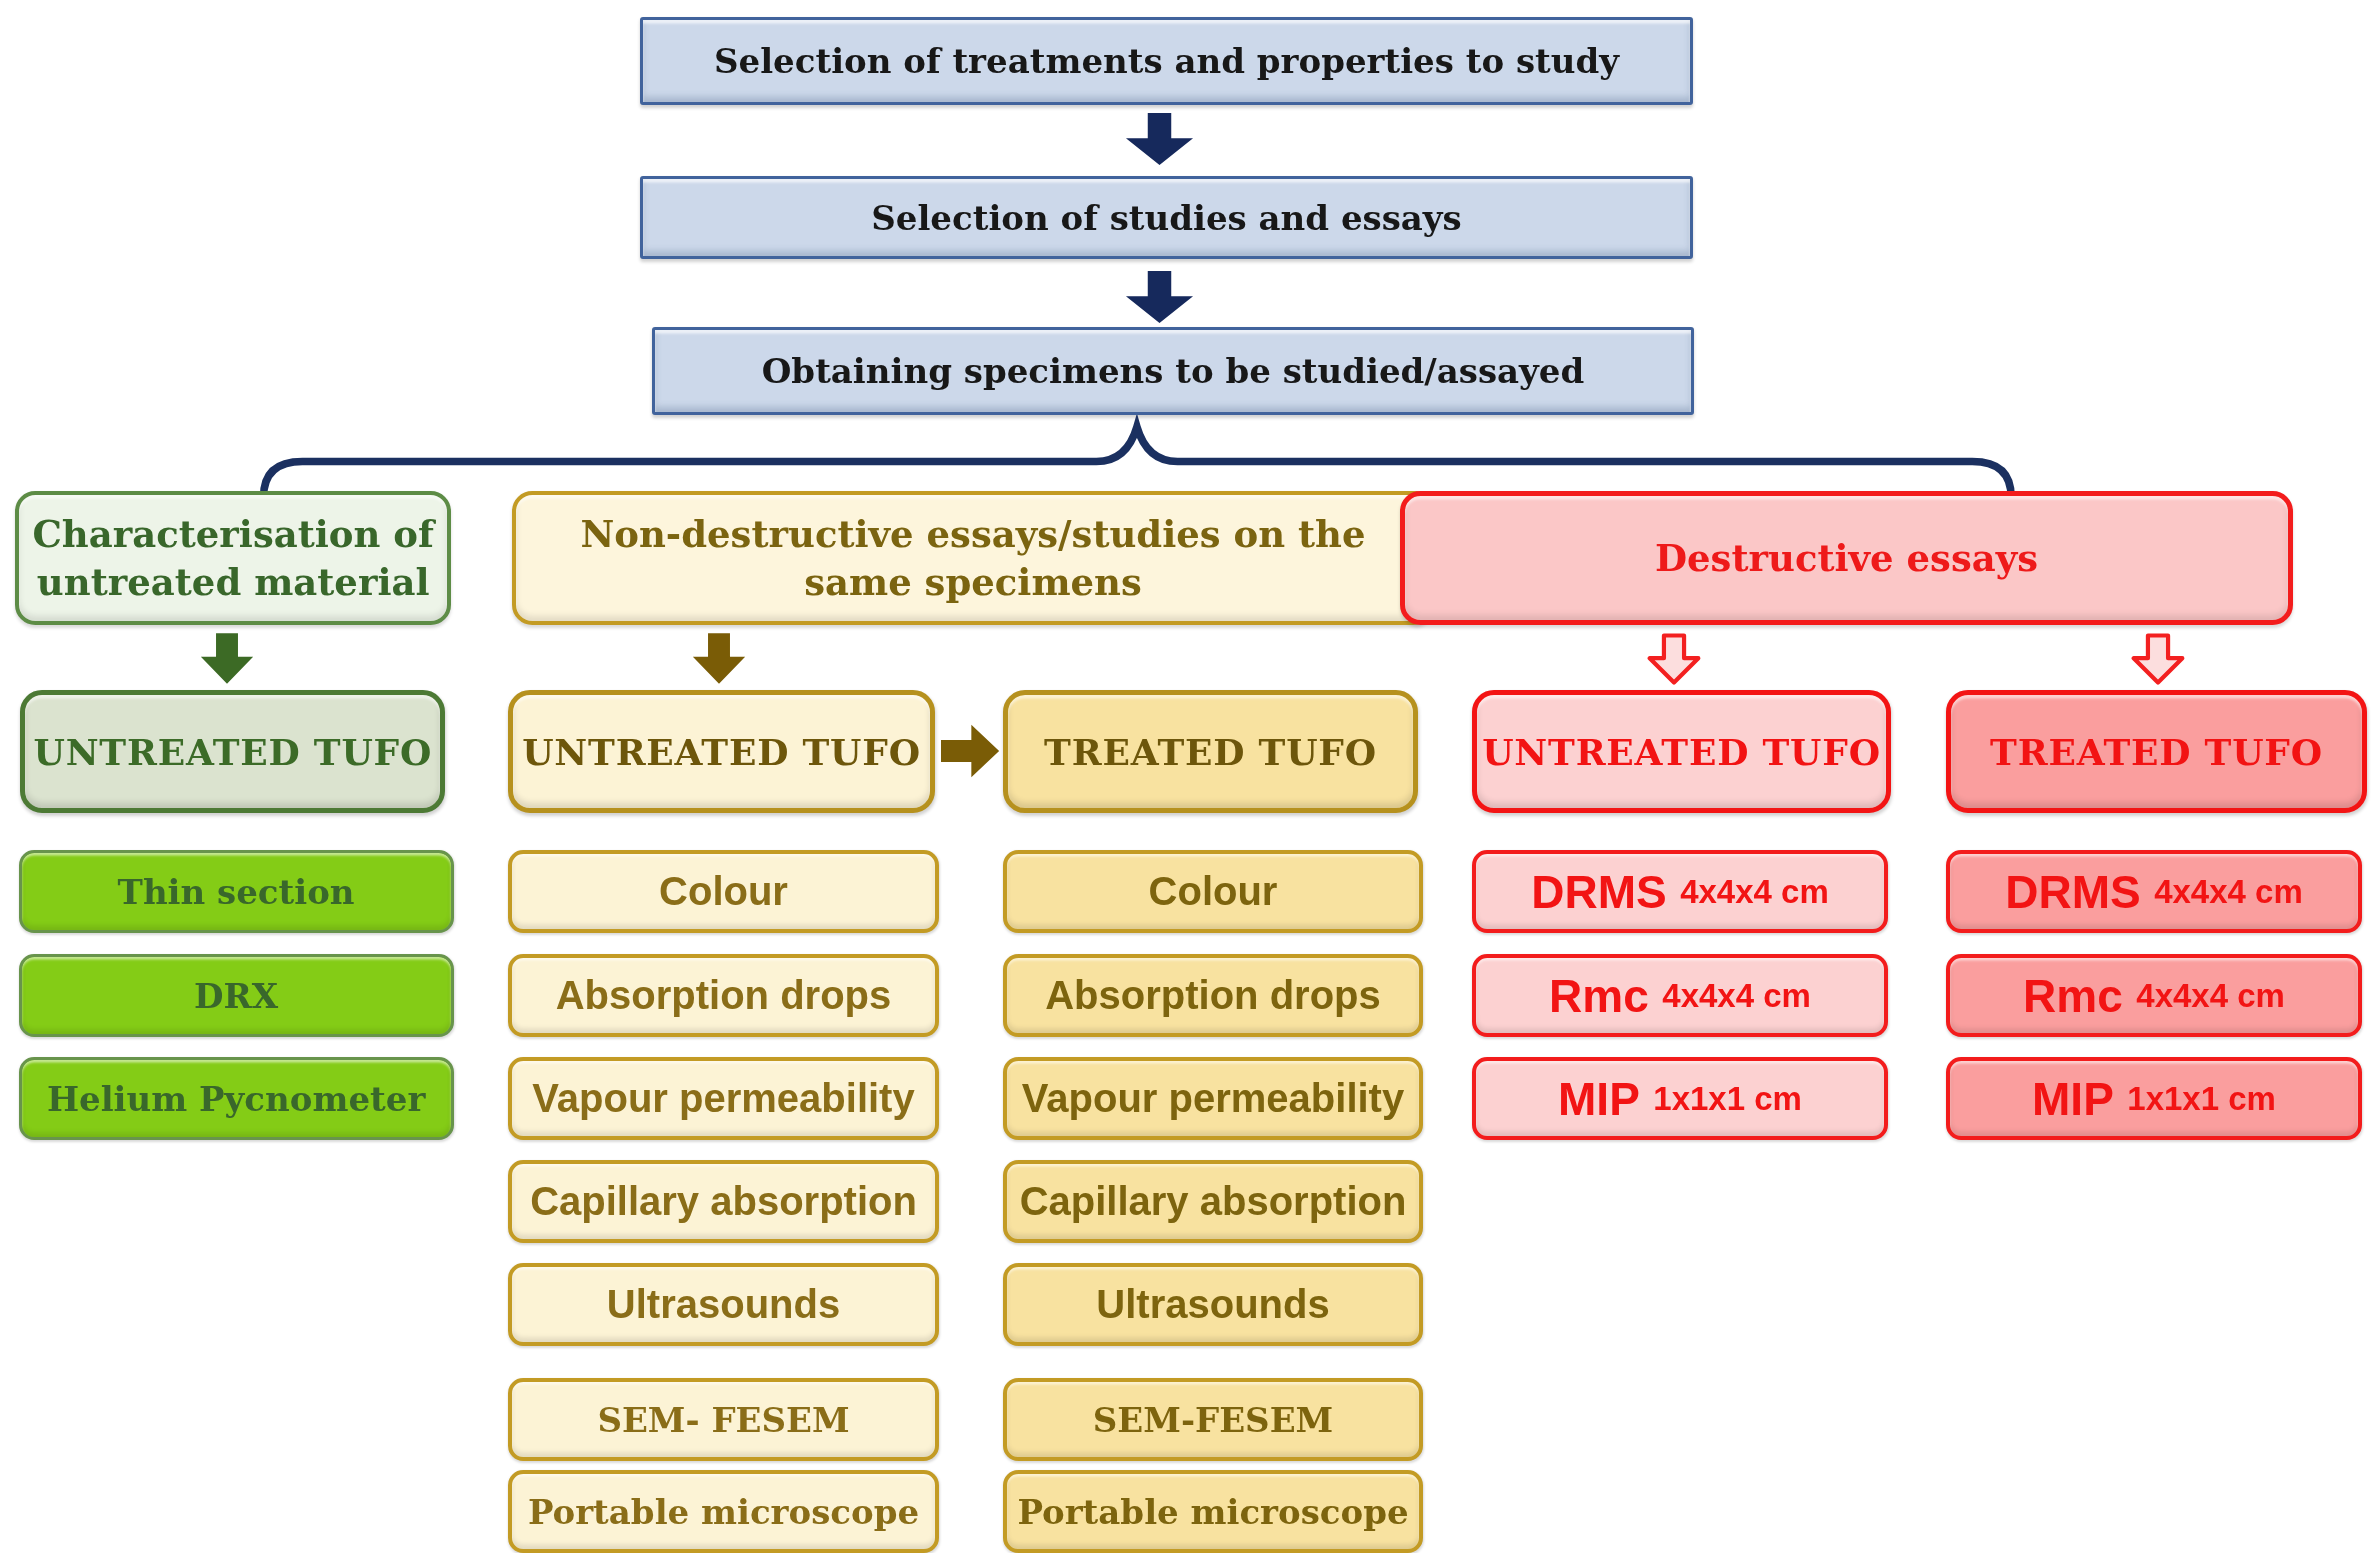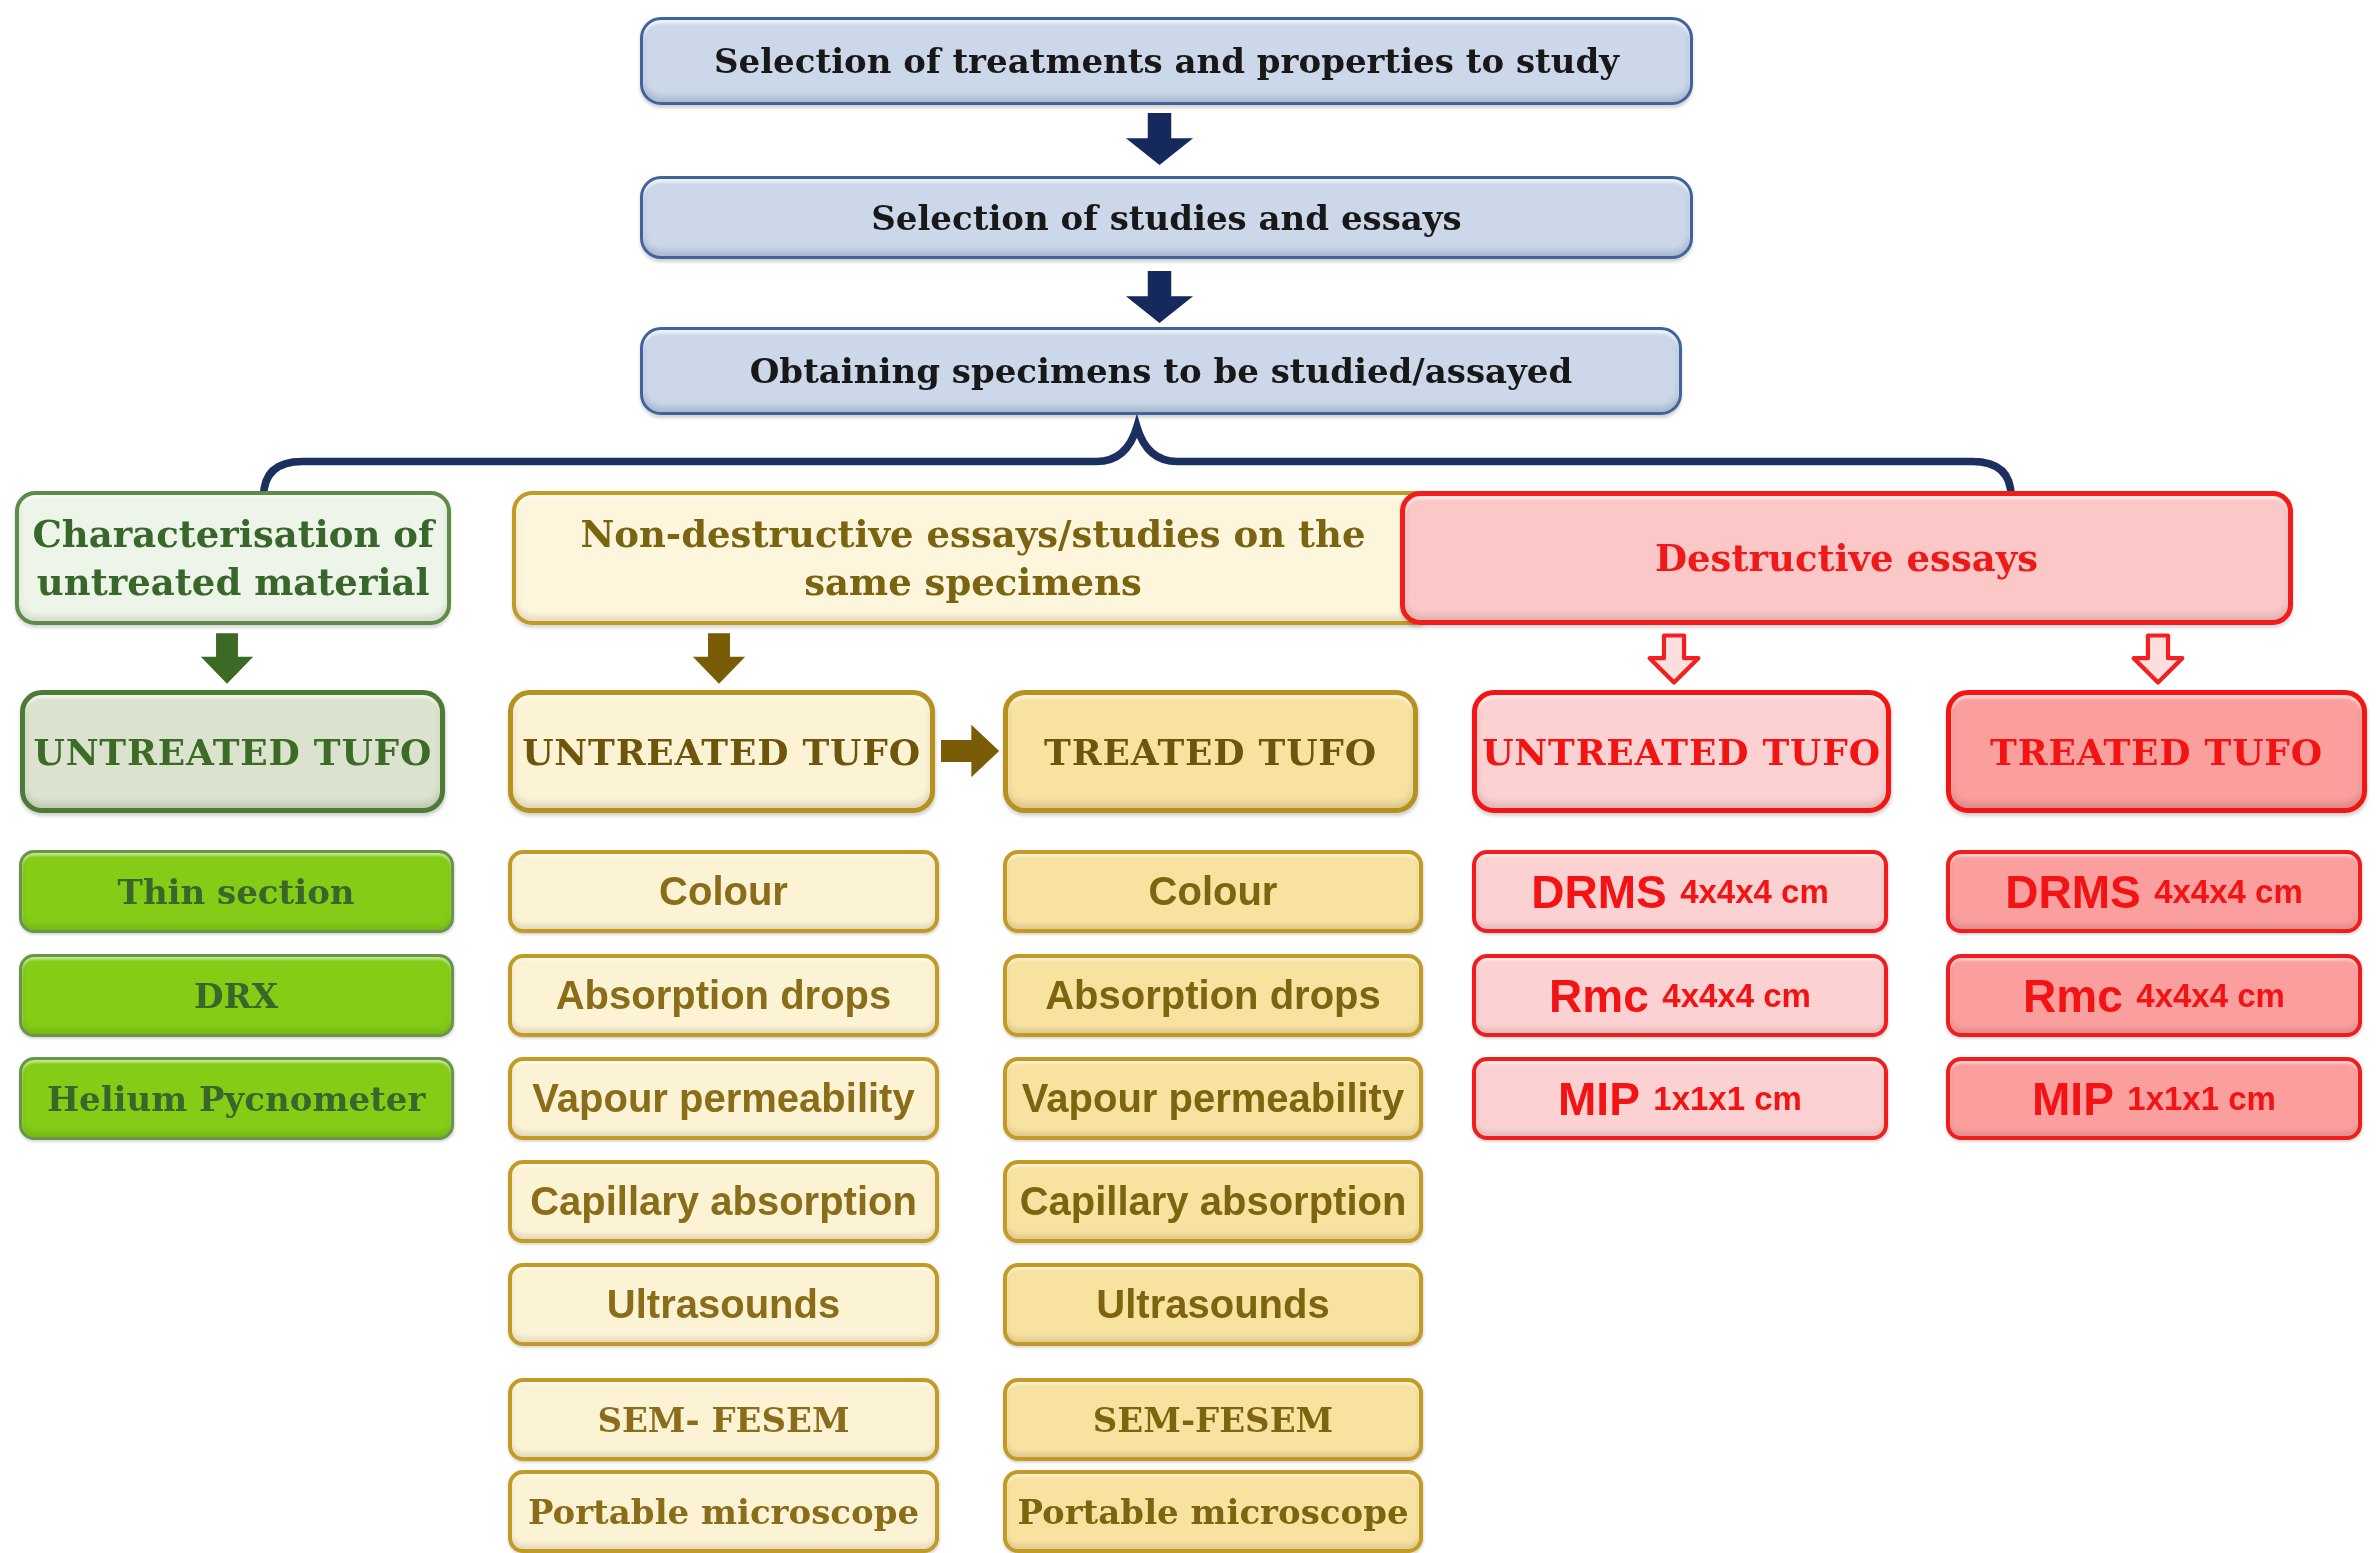--- a/index.html
+++ b/index.html
@@ -15,21 +15,21 @@
     box-sizing:border-box;
     display:flex;align-items:center;justify-content:center;
     text-align:center;
     font-weight:bold;
   }
   
   .step{
     left:640px;width:1053px;
     background:#ccd8ea;
     border:3.4px solid #41639c;
-    border-radius:21px;
+    border-radius:3px;
     color:#181818;font-size:34px;
     box-shadow:inset 0 3.4px 2.5px rgba(255,255,255,.65), inset 0 -5.1px 6.8px rgba(74,99,138,.28), 0 2.5px 3.4px rgba(0,0,0,.18);
   }
   
   .hdr{
     top:491px;height:134px;
     border-radius:20.3px;
     font-size:37px;line-height:1.3;
     white-space:pre-line;
     box-shadow:inset 0 3.4px 2.5px rgba(255,255,255,.55), inset 0 -5.1px 6.8px rgba(0,0,0,.10), 0 2.5px 3.4px rgba(0,0,0,.15);
@@ -78,21 +78,21 @@
   <svg style="left:1124px;top:113px;" width="71" height="52" viewBox="0 0 84 62">
     <polygon points="28,0 56,0 56,30 82,30 42,62 2,30 28,30" fill="#16295c"></polygon>
   </svg>
 
   <div class="box step" style="top:176px;height:83px;">Selection of studies and essays</div>
 
   <svg style="left:1124px;top:271px;" width="71" height="52" viewBox="0 0 84 62">
     <polygon points="28,0 56,0 56,30 82,30 42,62 2,30 28,30" fill="#16295c"></polygon>
   </svg>
 
-  <div class="box step" style="top:327px;height:88px;width:1042px;">Obtaining specimens to be studied/assayed</div>
+  <div class="box step" style="top:327px;height:88px;width:1042px;margin-left:12px;">Obtaining specimens to be studied/assayed</div>
 
   <svg style="left:0;top:415px;" width="2377" height="93" viewBox="0 0 2810 110">
     <path d="M 311 97 Q 311 55 357 55 L 1296 55 Q 1332 55 1344 14 Q 1356 55 1392 55 L 2332 55 Q 2378 55 2378 97" fill="none" stroke="#1b3060" stroke-width="9" stroke-linecap="round"></path>
   </svg>
 
   <div class="box hdr hdr-green">Characterisation of
 untreated material</div>
   <div class="box hdr hdr-yellow">Non-destructive essays/studies on the
 same specimens</div>
   <div class="box hdr hdr-red">Destructive essays</div>

